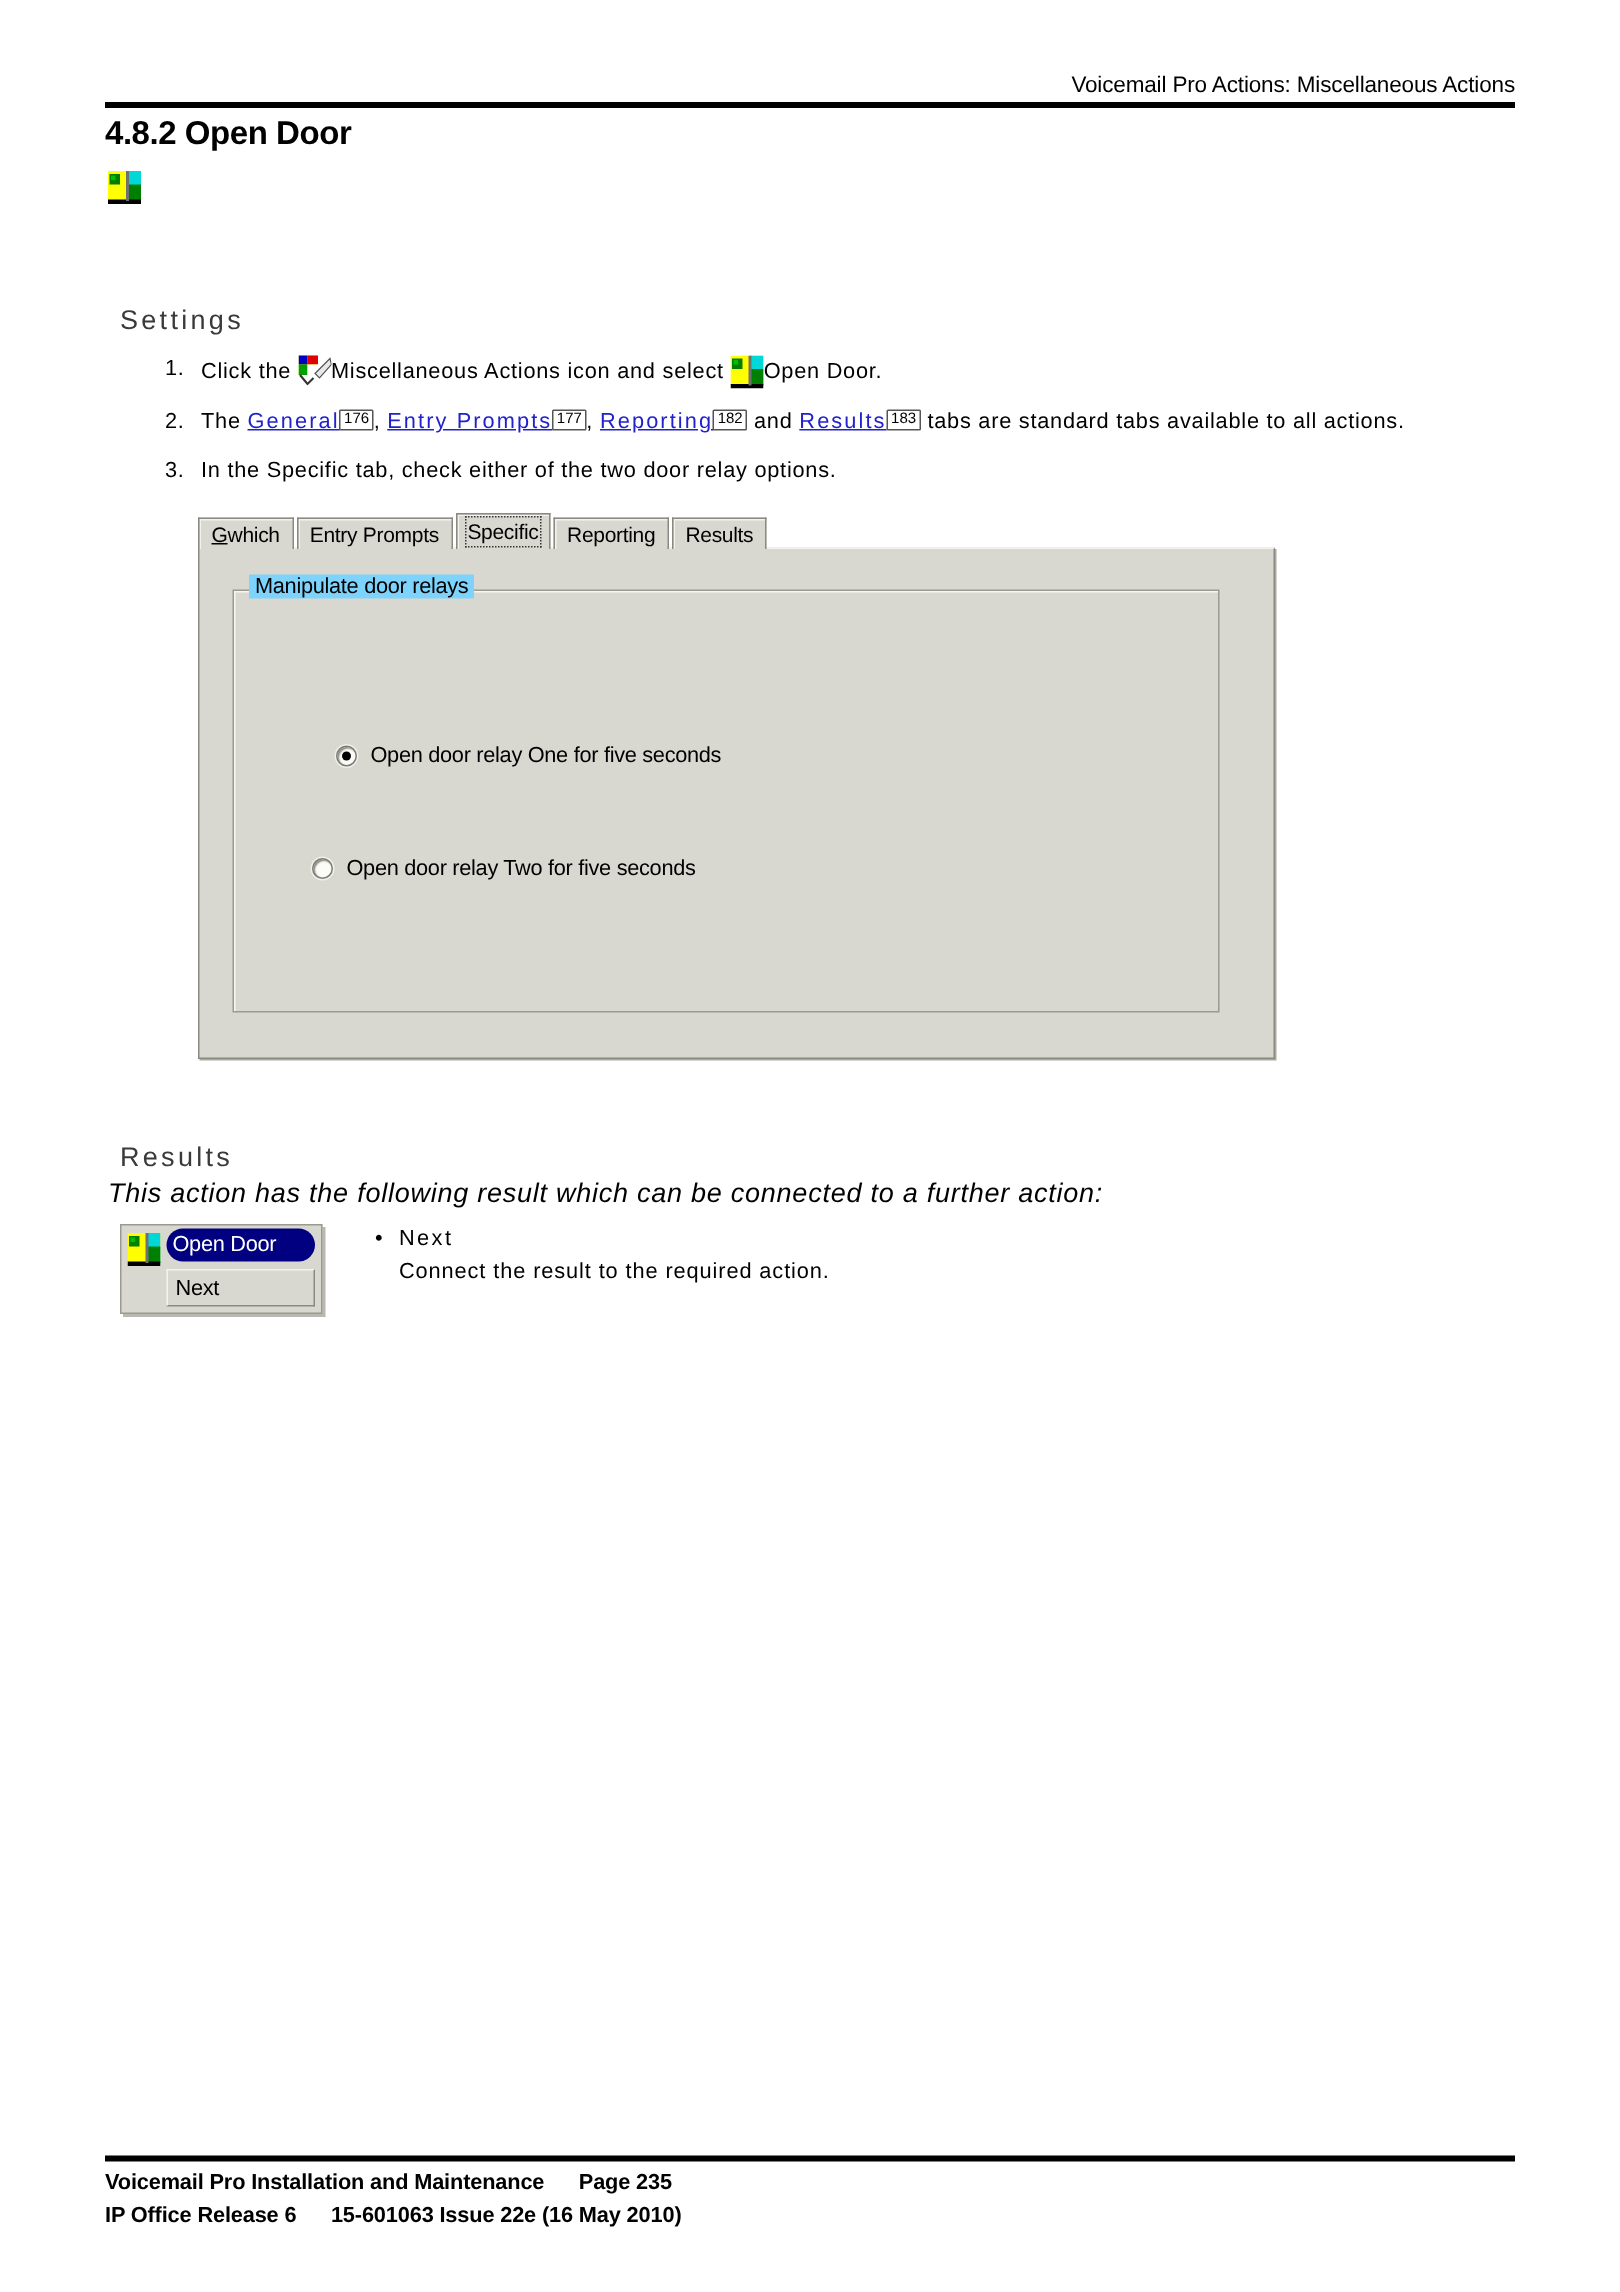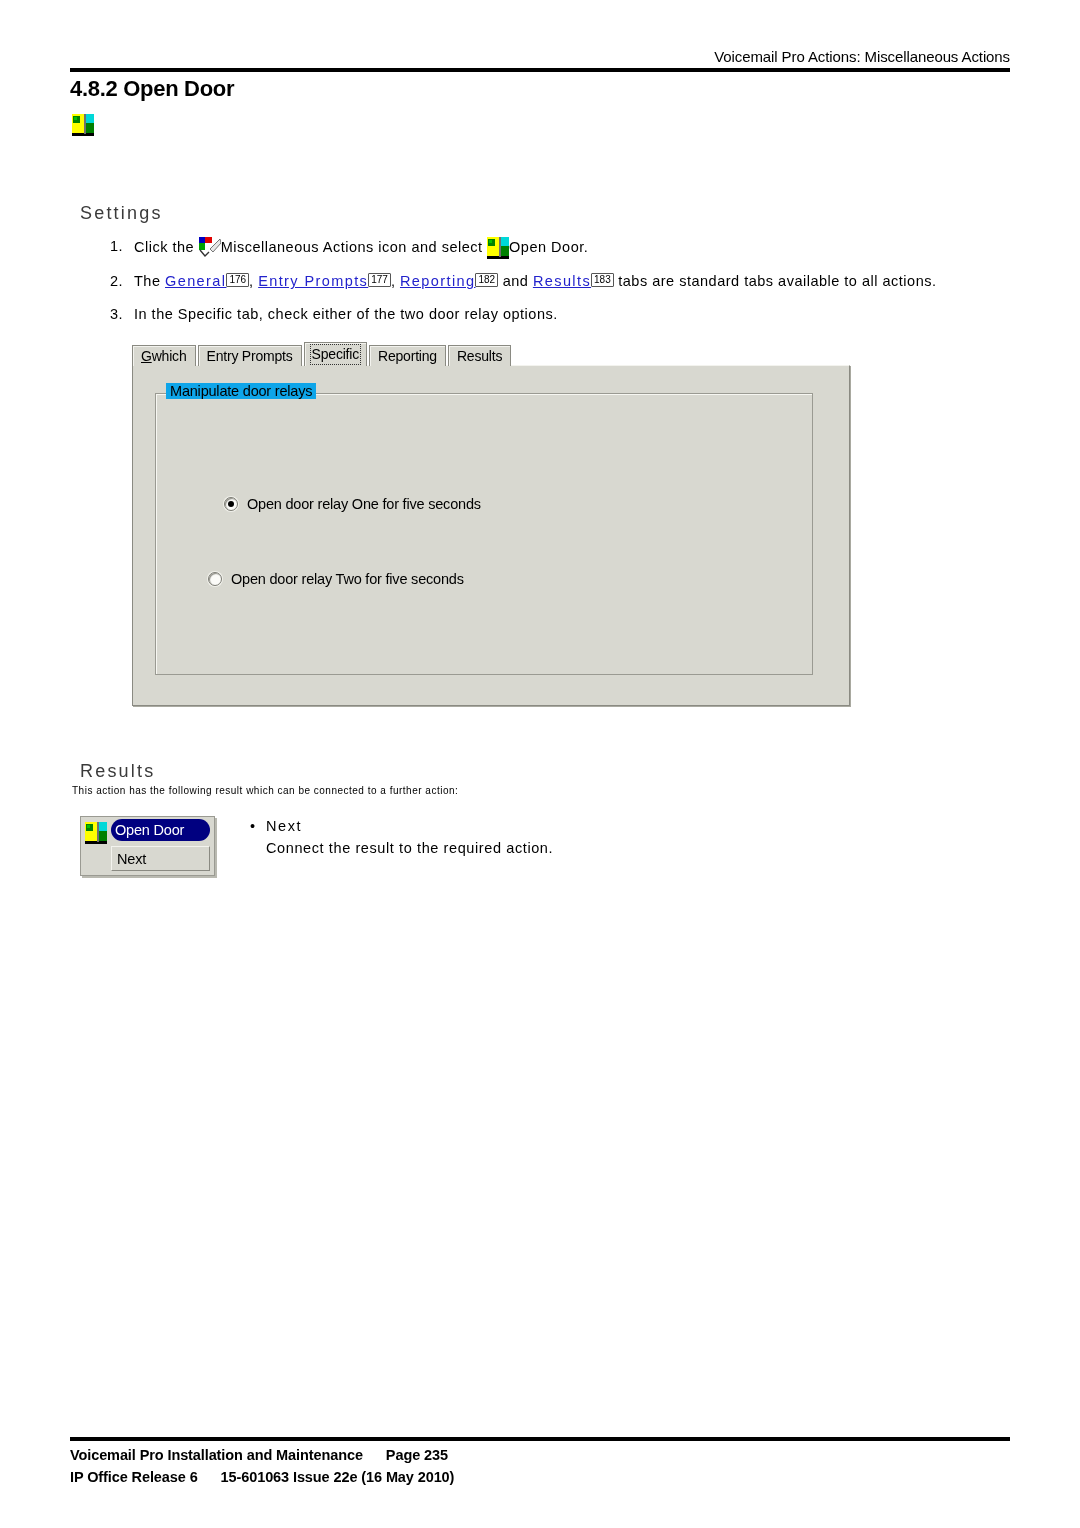--- a/index.html
+++ b/index.html
@@ -155,21 +155,21 @@
   #groupbox {
     position: absolute;
     left: 22px; top: 27px;
     width: 656px; height: 280px;
     border: 1px solid #9a9a92;
     box-shadow: inset 1px 1px 0 #f7f7f2;
   }
   #groupbox-label {
     position: absolute;
     left: 10px; top: -11px;
-    background: #0ea5e9;
+    background: #7dd3fc;
     padding: 0 4px;
     font-size: 14.5px;
     letter-spacing: -0.2px;
     white-space: nowrap;
   }
   .radio-row {
     position: absolute;
     display: flex;
     align-items: center;
     font-size: 14.5px;
@@ -201,22 +201,23 @@
   #results-heading {
     position: absolute;
     left: 80px; top: 761px;
     font-size: 18px;
     letter-spacing: 2.2px;
     color: #3a3a3a;
   }
   #results-intro {
     position: absolute;
     left: 72px; top: 785px; width: 900px;
-    font-size: 10px;
+    font-size: 18px;
     letter-spacing: 0.5px;
+    font-style: italic;
   }
 
   
   #node-widget {
     position: absolute;
     left: 80px; top: 816px;
     width: 133px; height: 58px;
     background: #d8d8d0;
     border: 1px solid #9a9a92;
     box-shadow: 2px 2px 0 #b9b9b0;

